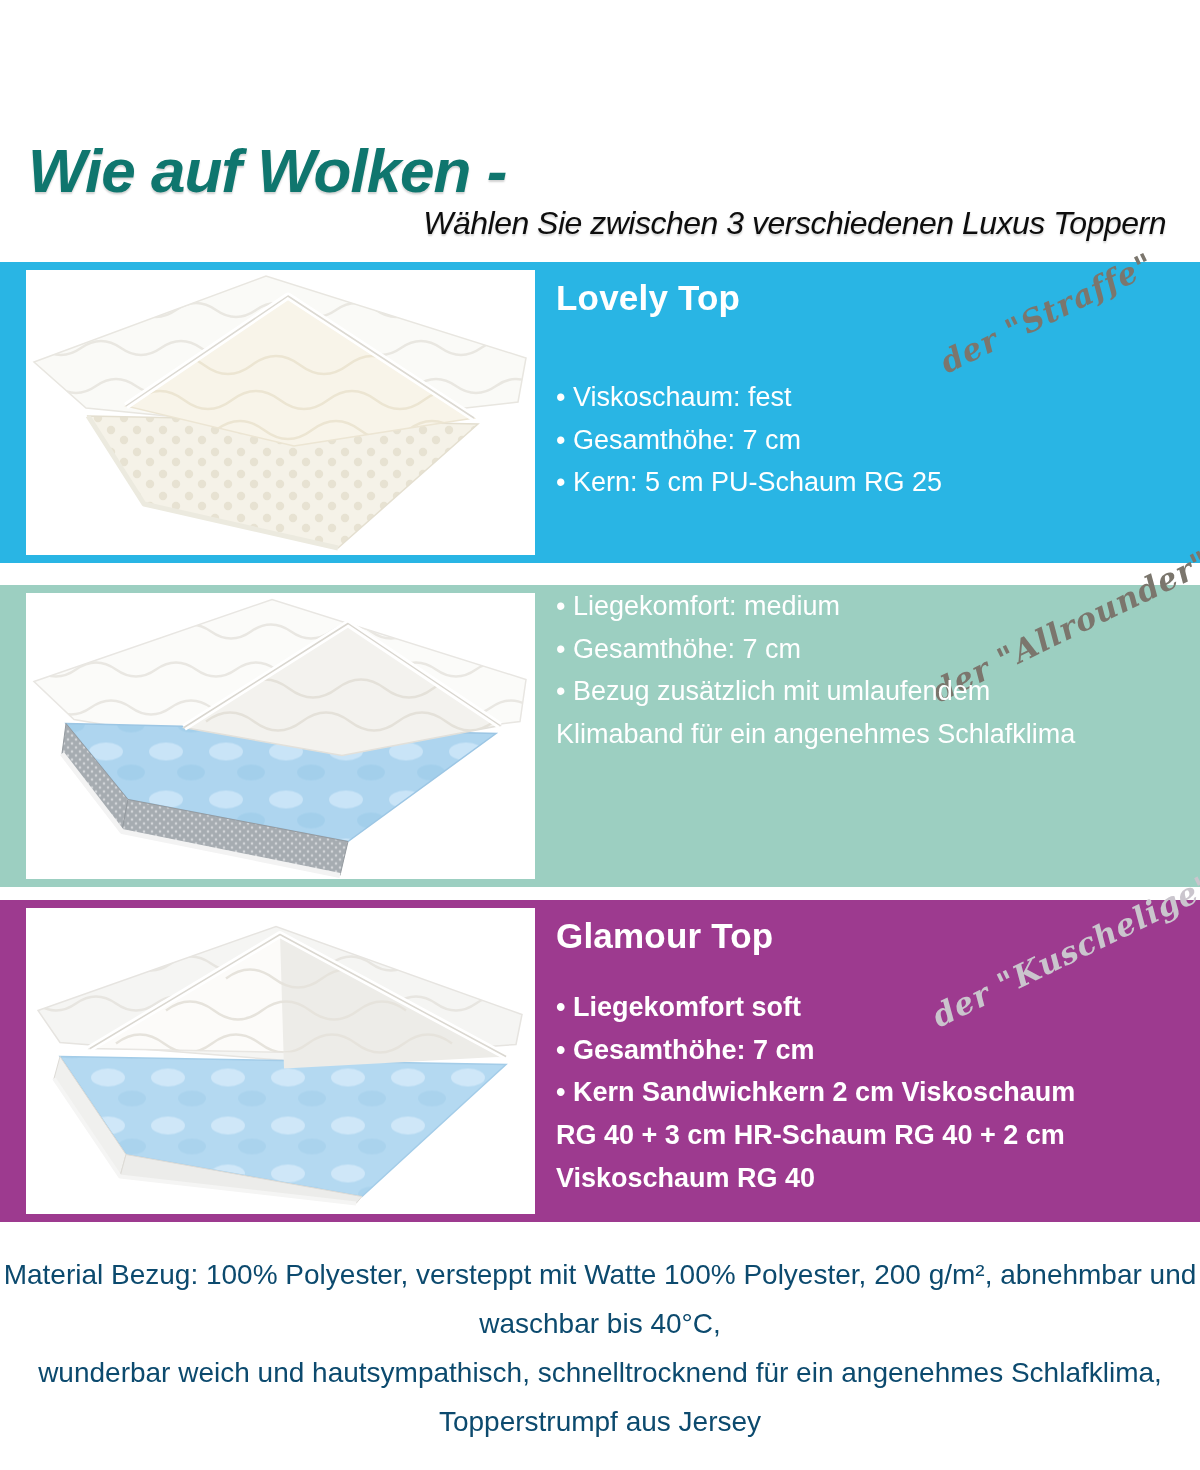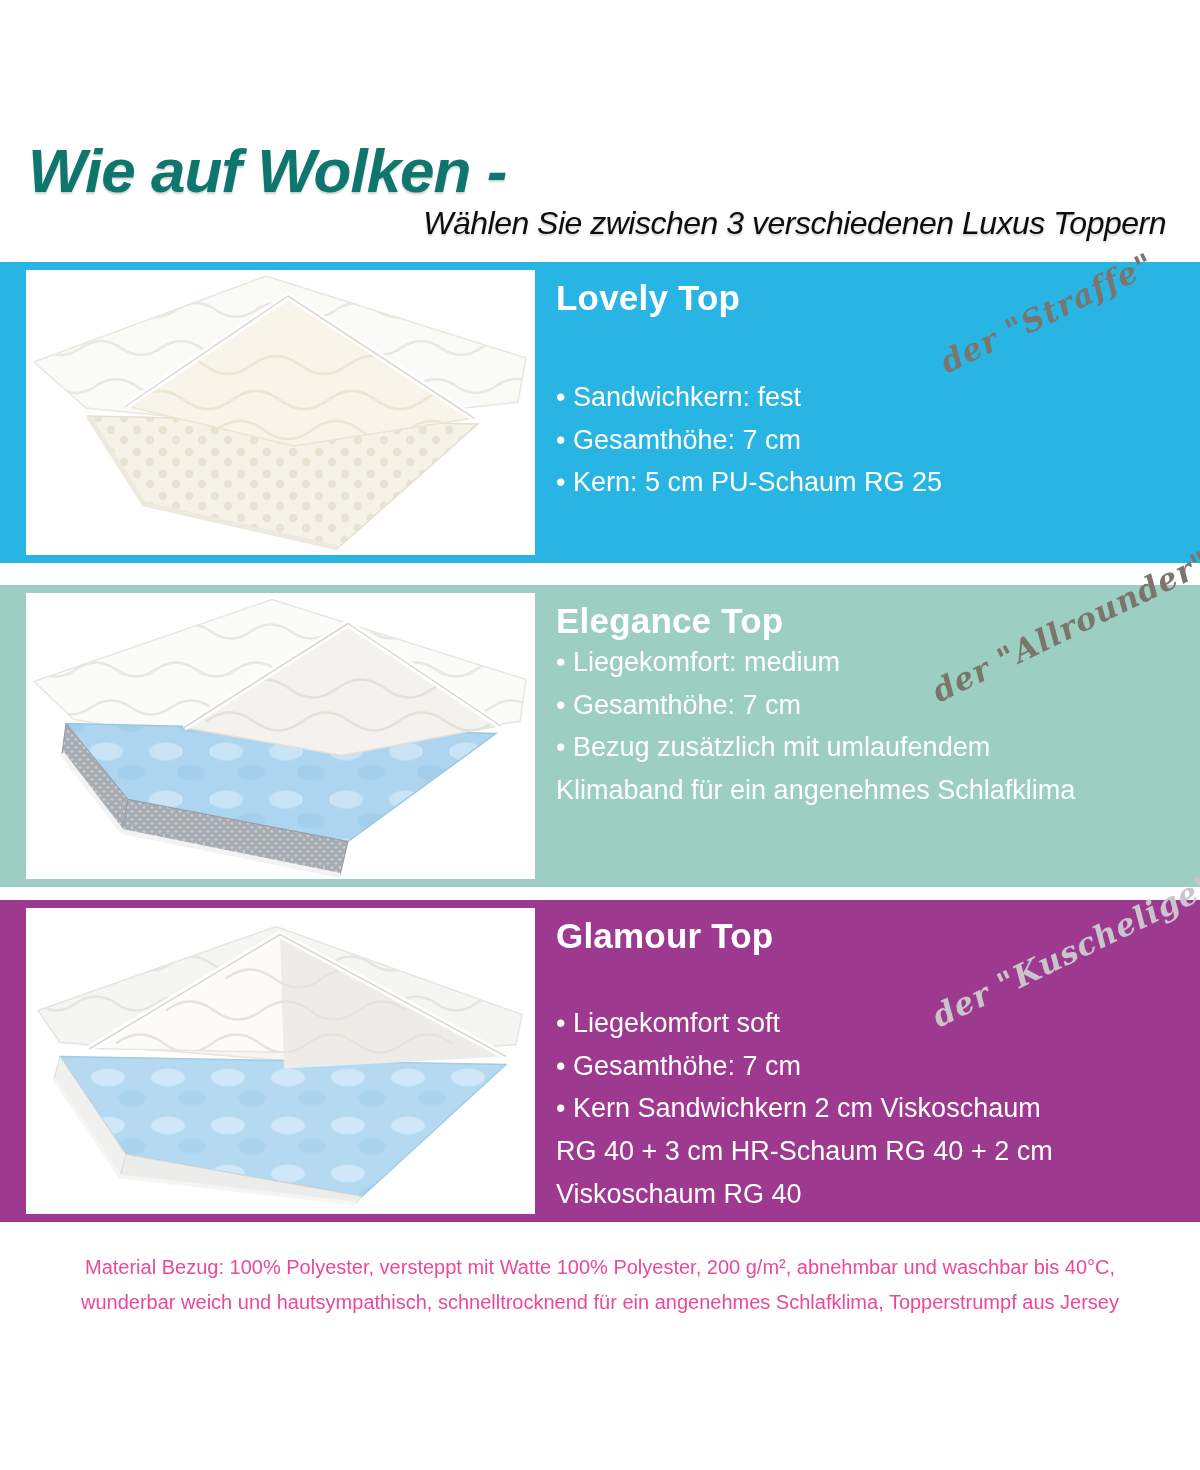--- a/index.html
+++ b/index.html
@@ -41,40 +41,40 @@
   
   .content{position:absolute;left:556px;top:0;right:17px;height:100%;}
   .sec-title{
     padding-top:16px;
     font-size:35px;font-weight:bold;color:#ffffff;
     letter-spacing:0.2px;
   }
   .bullets{color:#ffffff;font-size:27px;line-height:1.58;}
   .band-lovely   .bullets{margin-top:58px;width:575px;}
   .band-elegance .bullets{width:562px;}
-  .band-glamour  .bullets{margin-top:46px;width:520px;}
+  .band-glamour  .bullets{margin-top:30px;width:520px;font-weight:bold;}
   .bullet-line{display:block;}
   
   .tagline{
     position:absolute;
     font-family:"DejaVu Serif",serif;
     font-style:italic;font-weight:bold;
     font-size:31px;letter-spacing:1px;
     white-space:nowrap;
     transform:rotate(-26deg);
     transform-origin:left bottom;
   }
   .band-lovely   .tagline{left:950px;top:82px; color:var(--tagline-dark);}
   .band-elegance .tagline{left:942px;top:88px; color:var(--tagline-dark);}
   .band-glamour  .tagline{left:942px;top:98px; color:var(--tagline-light);}
   
   .footer{
     position:absolute;left:0;top:1250px;width:1200px;
-    text-align:center;color:#ec4899;
-    font-size:20px;line-height:1.75;
+    text-align:center;color:#0c4a6e;
+    font-size:28px;line-height:1.75;
   }
 </style>
 </head>
 <body>
 
 <div class="page">
 
   <div class="headline1">Wie auf Wolken -</div>
   <div class="headline2">Wählen Sie zwischen 3 verschiedenen Luxus Toppern</div>
 
@@ -109,21 +109,21 @@
         </g>
         <polyline points="100,136 262,26 448,148" fill="none" stroke="#ffffff" stroke-width="7" stroke-linejoin="round"></polyline>
         <polyline points="100,136 262,26 448,148" fill="none" stroke="#dcd9d2" stroke-width="1.5" stroke-linejoin="round"></polyline>
         <polyline points="62,146 118,234 312,278" fill="none" stroke="#eceadf" stroke-width="5" stroke-linejoin="round"></polyline>
       </svg>
     </div>
     <div class="tagline">der "Straffe"</div>
     <div class="content">
       <div class="sec-title">Lovely Top</div>
       <div class="bullets">
-        <span class="bullet-line">• Sandwichkern: fest</span>
+        <span class="bullet-line">• Viskoschaum: fest</span>
         <span class="bullet-line">• Gesamthöhe: 7 cm</span>
         <span class="bullet-line">• Kern: 5 cm PU-Schaum RG 25</span>
       </div>
     </div>
   </div>
 
   <div class="band band-elegance">
     <div class="photo">
       <svg viewBox="0 0 509 285" aria-hidden="true">
         <defs>
@@ -158,21 +158,20 @@
         <g clip-path="url(#flapclip2)" stroke="#e4e1d9" stroke-width="2.5" fill="none">
           <path d="M180,128 q24,-18 48,0 t48,0 t48,0 t48,0 t48,0 t48,0"></path>
           <path d="M215,95 q24,-18 48,0 t48,0 t48,0 t48,0 t48,0"></path>
         </g>
         <polyline points="158,134 322,30 474,132" fill="none" stroke="#ffffff" stroke-width="7" stroke-linejoin="round"></polyline>
         <polyline points="158,134 322,30 474,132" fill="none" stroke="#d9d6cf" stroke-width="1.5" stroke-linejoin="round"></polyline>
       </svg>
     </div>
     <div class="tagline">der "Allrounder"</div>
     <div class="content">
-      <div class="sec-title">Elegance Top</div>
       <div class="bullets">
         <span class="bullet-line">• Liegekomfort: medium</span>
         <span class="bullet-line">• Gesamthöhe: 7 cm</span>
         <span class="bullet-line">• Bezug zusätzlich mit umlaufendem Klimaband für ein angenehmes Schlafklima</span>
       </div>
     </div>
   </div>
 
   <div class="band band-glamour">
     <div class="photo">

